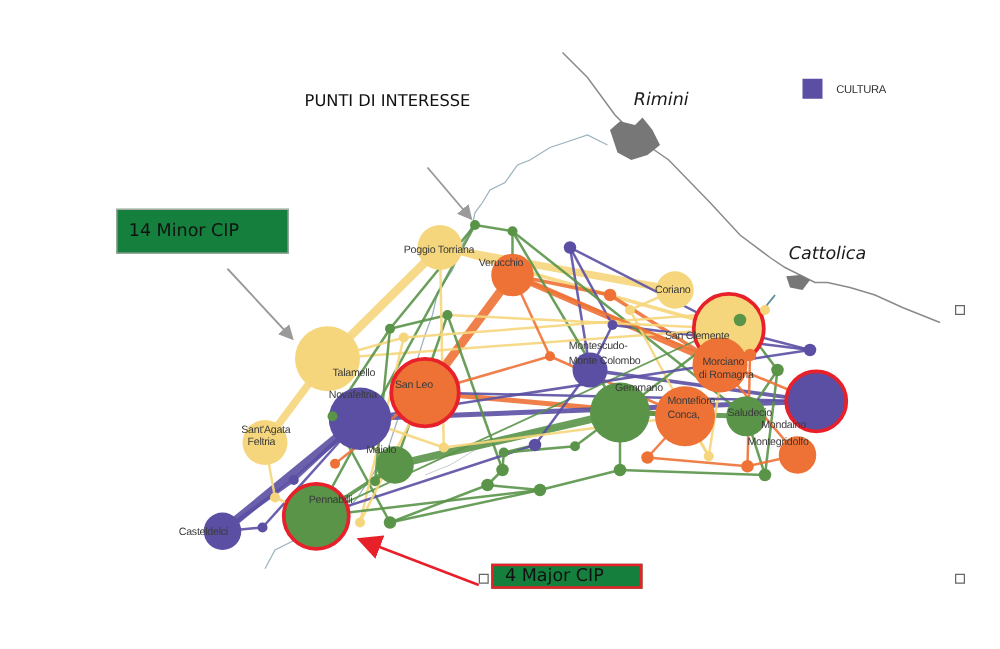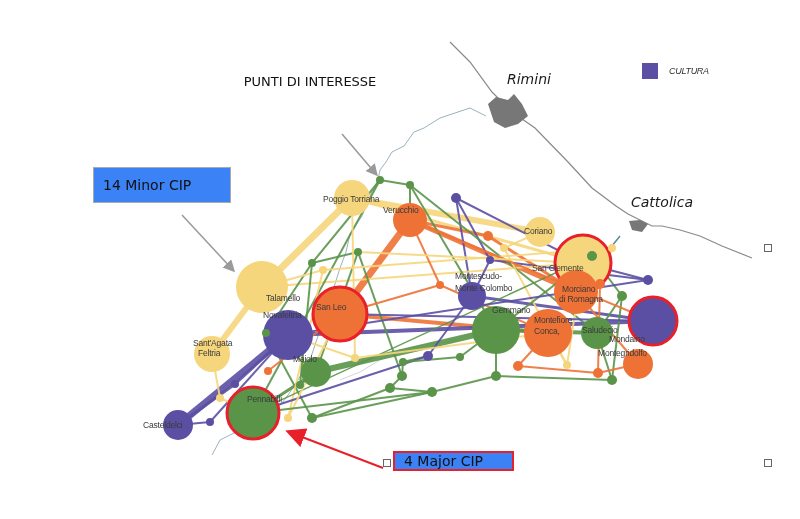--- a/index.html
+++ b/index.html
@@ -1,25 +1,25 @@
 <!DOCTYPE html>
 <html><head>
 <meta charset="utf-8">
 <style>
   html, body { margin:0; padding:0; background:#ffffff; }
   body { width:800px; height:519px; position:relative; overflow:hidden; font-family:"DejaVu Sans", sans-serif; }
   #map { position:absolute; left:0; top:0; width:800px; height:519px; }
   .place-label { font-family:"Liberation Sans", sans-serif; font-size:8.5px; fill:#3a3a3a; letter-spacing:-0.2px; }
   .city-label { font-family:"DejaVu Sans", sans-serif; font-style:italic; font-size:14px; fill:#1a1a1a; }
-  .legend { position:absolute; left:642px; top:58px;font-style:italic; }
+  .legend { position:absolute; left:642px; top:58px; }
   .legend-item { display:flex; align-items:center; height:26px; }
   .legend-swatch { width:16px; height:16px; margin-right:11px; }
   .legend-label { font-family:"Liberation Sans", sans-serif; font-size:9px; color:#333; letter-spacing:-0.3px; }
   .title-block { position:absolute; left:160px; top:72px; width:300px; text-align:center; font-family:"DejaVu Sans", sans-serif; font-size:13px; line-height:20px; color:#111; }
-  .box { position:absolute; font-family:"DejaVu Sans", sans-serif; font-size:14px; color:#111; background:#3b82f6; display:flex; align-items:center; padding-left:9px; box-sizing:border-box; }
+  .box { position:absolute; font-family:"DejaVu Sans", sans-serif; font-size:14px; color:#111; background:#15803d; display:flex; align-items:center; padding-left:9px; box-sizing:border-box; }
   .minor-box { left:93px; top:167px; width:138px; height:36px; border:1.5px solid #aaaaaa; }
   .major-box { left:393px; top:451px; width:121px; height:20px; border:2.5px solid #e8202a; }
   .handle { position:absolute; width:6px; height:6px; border:1px solid #666; background:#fff; }
 </style>
 </head>
 <body>
 
 <svg id="map" viewBox="0 0 800 519" xmlns="http://www.w3.org/2000/svg">
   <defs>
     <marker id="arrow-gray" markerWidth="8" markerHeight="8" refX="6" refY="4" orient="auto">

